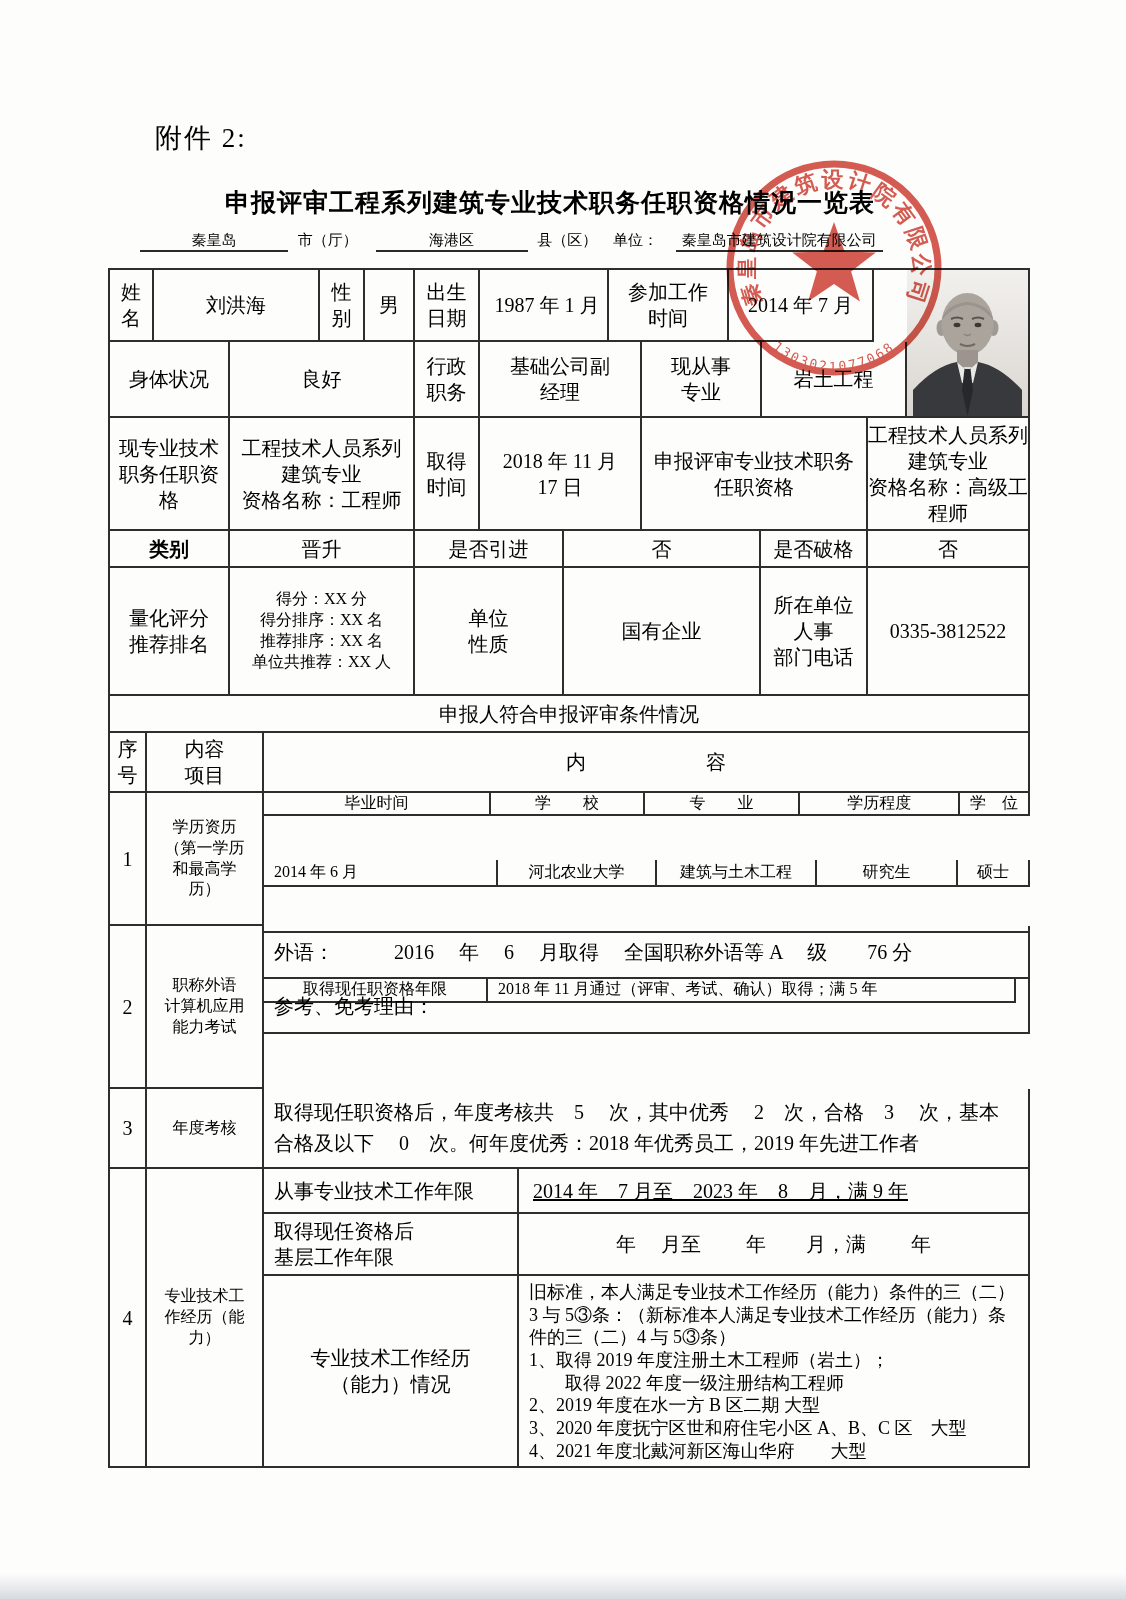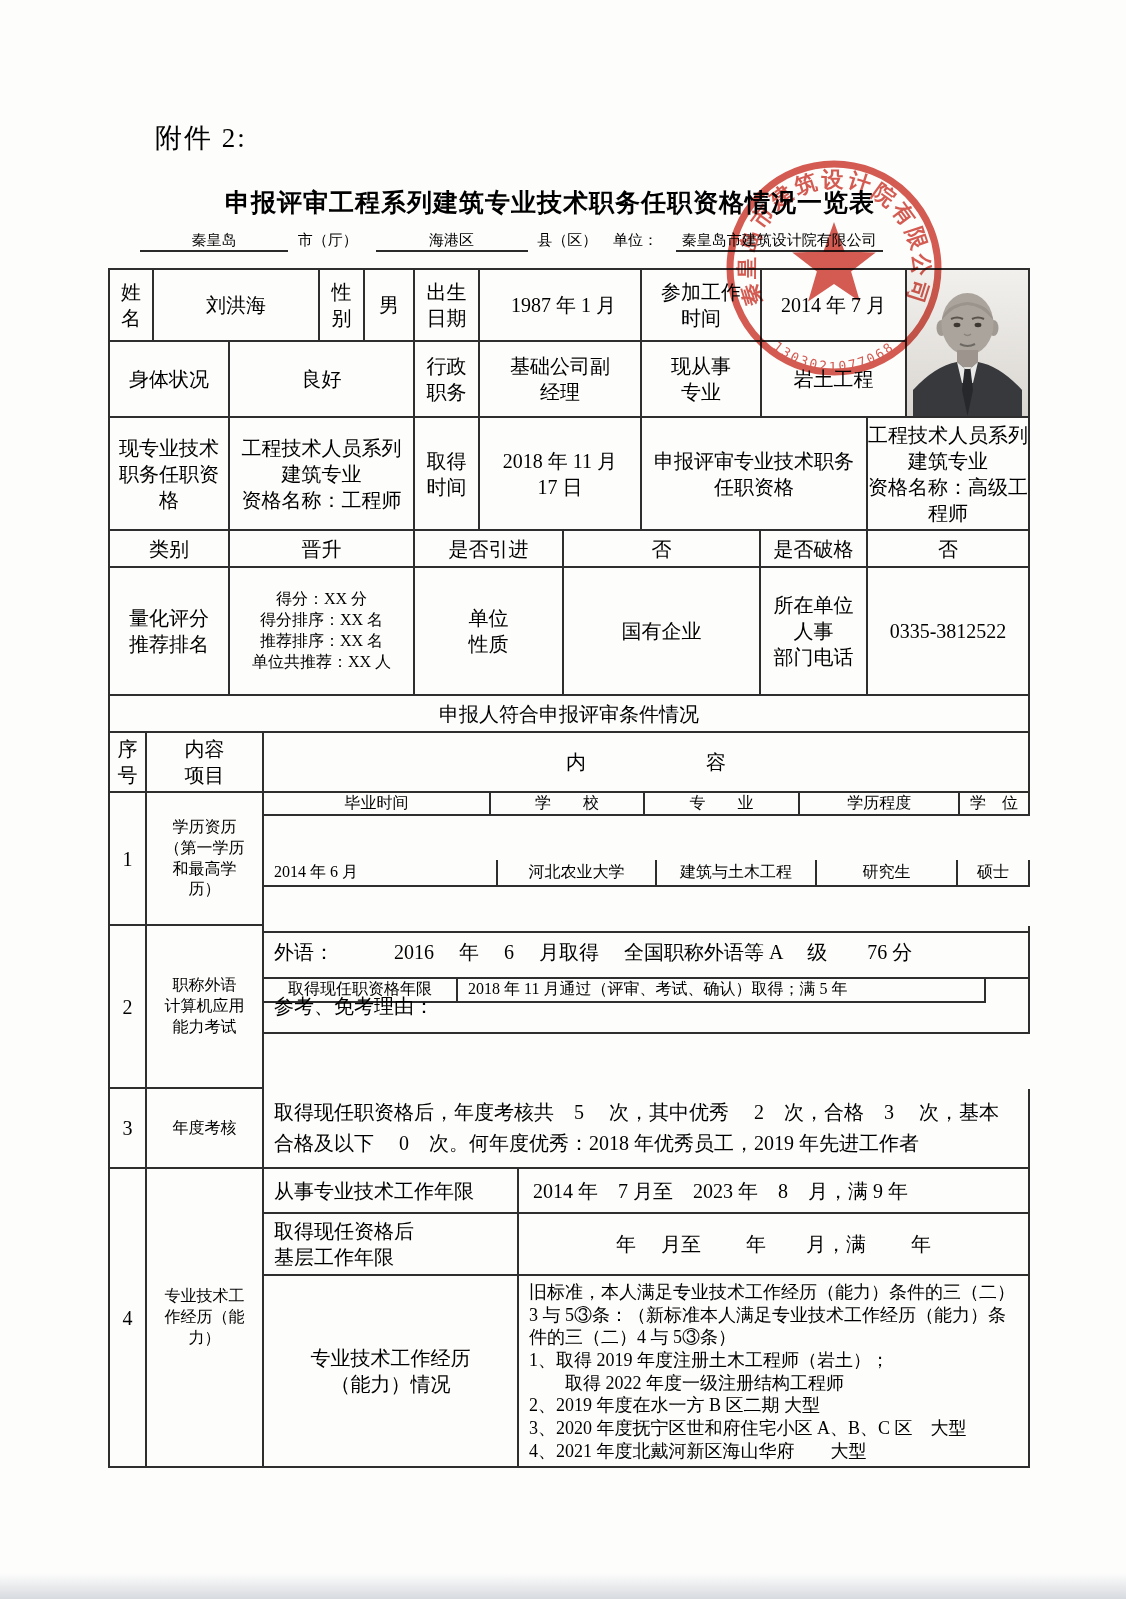--- a/index.html
+++ b/index.html
@@ -54,21 +54,21 @@
 
     <div class="row" style="height:72px;">
       <div class="c" style="width:44px;">姓
 名</div>
       <div class="c" style="width:166px;">刘洪海</div>
       <div class="c" style="width:45px;">性
 别</div>
       <div class="c" style="width:50px;">男</div>
       <div class="c" style="width:65px;">出生
 日期</div>
-      <div class="c" style="width:162px;padding-left:7px;">1987 年 1 月</div>
+      <div class="c" style="width:129px;padding-left:7px;">1987 年 1 月</div>
       <div class="c" style="width:120px;">参加工作
 时间</div>
       <div class="c" style="width:145px;">2014 年 7 月</div>
     </div>
 
     <div class="row" style="height:76px;">
       <div class="c" style="width:120px;">身体状况</div>
       <div class="c" style="width:185px;">良好</div>
       <div class="c" style="width:65px;">行政
 职务</div>
@@ -116,21 +116,21 @@
       <div class="c" style="width:162px;">2018 年 11 月
 17 日</div>
       <div class="c" style="width:226px;">申报评审专业技术职务
 任职资格</div>
       <div class="c" style="width:162px;">工程技术人员系列
 建筑专业
 资格名称：高级工程师</div>
     </div>
 
     <div class="row" style="height:37px;">
-      <div class="c" style="width:120px;">类别</div>
+      <div class="c" style="width:120px;font-weight:bold;">类别</div>
       <div class="c" style="width:185px;">晋升</div>
       <div class="c" style="width:149px;">是否引进</div>
       <div class="c" style="width:197px;">否</div>
       <div class="c" style="width:107px;">是否破格</div>
       <div class="c" style="width:162px;">否</div>
     </div>
 
     <div class="row" style="height:128px;">
       <div class="c" style="width:120px;">量化评分
 推荐排名</div>
@@ -181,21 +181,21 @@
           <div class="c f19" style="width:72px;">硕士</div>
         </div>
         <div class="row" style="height:30px;">
           <div class="c" style="width:234px;"></div>
           <div class="c" style="width:159px;"></div>
           <div class="c" style="width:160px;"></div>
           <div class="c" style="width:141px;"></div>
           <div class="c" style="width:72px;"></div>
         </div>
         <div class="row" style="height:33px;">
-          <div class="c f19" style="width:194px;">取得现任职资格年限</div>
+          <div class="c f19" style="width:224px;">取得现任职资格年限</div>
           <div class="c cl f19" style="width:528px;">2018 年 11 月通过（评审、考试、确认）取得；满  5 年</div>
         </div>
       </div>
     </div>
 
     <div class="row" style="height:163px;">
       <div class="c" style="width:37px;">2</div>
       <div class="c f19" style="width:117px;">职称外语
 计算机应用
 能力考试</div>
@@ -216,21 +216,21 @@
     </div>
 
     <div class="row" style="height:299px;">
       <div class="c" style="width:37px;">4</div>
       <div class="c f19" style="width:117px;">专业技术工
 作经历（能
 力）</div>
       <div class="vcol" style="width:766px;">
         <div class="row" style="height:45px;">
           <div class="c cl" style="width:255px;">从事专业技术工作年限</div>
-          <div class="c cl" style="width:511px;padding-left:14px;">2014 年　7 月至　2023  年　8　月，满 9 年</div>
+          <div class="c cl" style="width:511px;padding-left:14px;text-decoration:underline;">2014 年　7 月至　2023  年　8　月，满 9 年</div>
         </div>
         <div class="row" style="height:62px;">
           <div class="c cl" style="width:255px;">取得现任资格后
 基层工作年限</div>
           <div class="c" style="width:511px;">年　 月至　　 年　　月，满　　 年</div>
         </div>
         <div class="row" style="height:192px;">
           <div class="c" style="width:255px;">专业技术工作经历
 （能力）情况</div>
           <div class="c cl f18" style="width:511px;align-items:flex-start;flex-direction:column;justify-content:flex-start;padding:5px 10px;">

